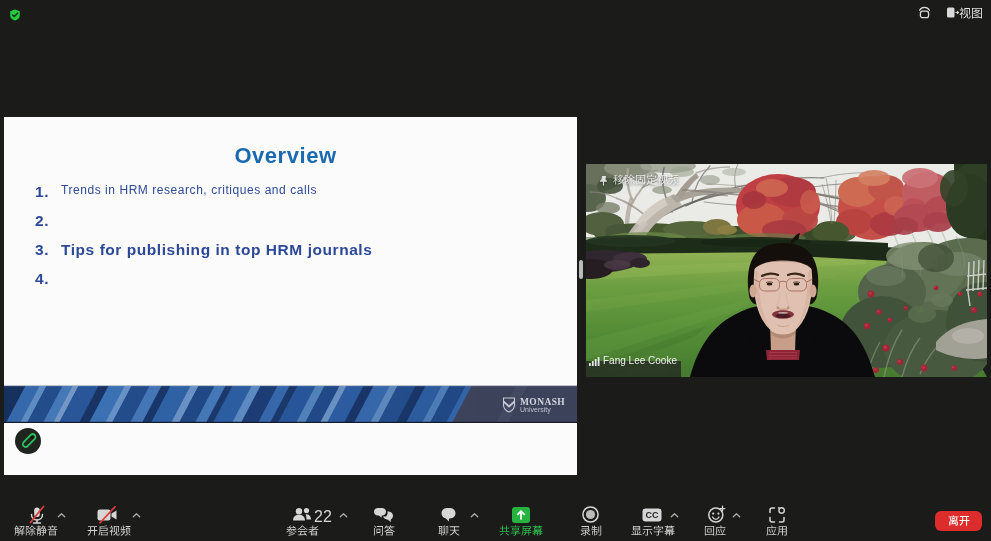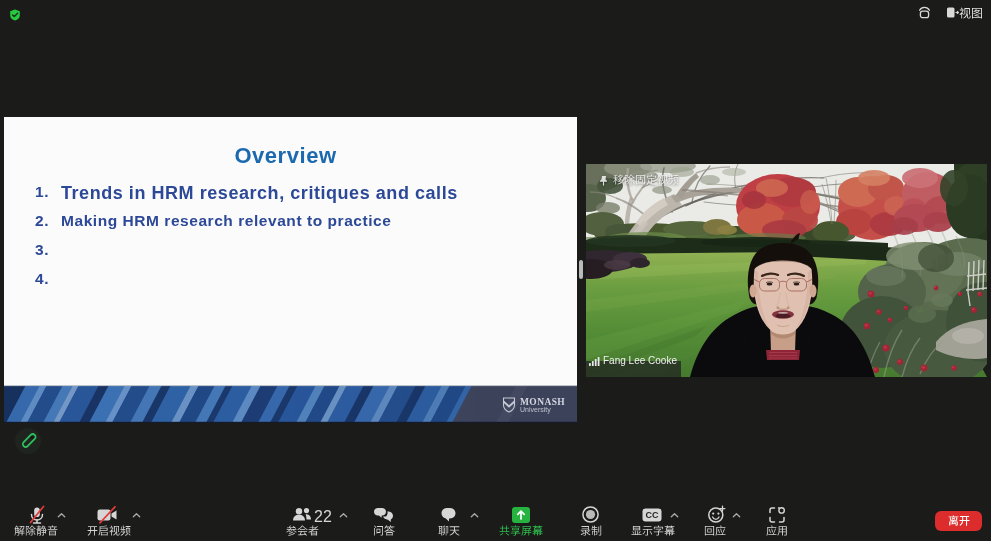--- a/index.html
+++ b/index.html
@@ -16,27 +16,27 @@
 </svg>
     <svg class="abs" style="left:946px;top:6px" width="13" height="13" viewBox="0 0 13 13">
 <rect x="1" y="1.5" width="7.5" height="10" rx="1.5" fill="#d9d9d9"></rect>
 <path d="M9.5 6.5 L12.3 6.5 M11 5.2 L12.4 6.5 L11 7.8" stroke="#d9d9d9" stroke-width="1.2" fill="none"></path>
 </svg>
     <div class="abs" style="left:959px;top:6px">
       <svg width="24" height="16" viewBox="0 0 24 16" style="display:block">
         <path d="M5.4 2.1V8.5H6.3V2.9H10V8.5H10.9V2.1ZM1.8 1.9C2.3 2.4 2.7 3.1 3 3.5L3.7 3C3.5 2.6 3 2 2.5 1.5ZM7.6 3.8V6.1C7.6 8 7.3 10.3 4.2 11.9C4.4 12 4.7 12.4 4.8 12.6C6.6 11.6 7.6 10.3 8.1 9V11.3C8.1 12.1 8.4 12.4 9.2 12.4H10.3C11.3 12.4 11.5 11.9 11.6 10C11.4 9.9 11.1 9.8 10.8 9.6C10.8 11.4 10.7 11.7 10.3 11.7H9.3C9 11.7 8.9 11.6 8.9 11.2V8.3H8.3C8.5 7.5 8.5 6.8 8.5 6.2V3.8ZM0.8 3.6V4.4H3.7C3 5.9 1.7 7.4 0.5 8.3C0.6 8.4 0.8 8.9 0.9 9.1C1.4 8.8 1.8 8.4 2.3 7.9V12.5H3.1V7.4C3.6 7.9 4.1 8.6 4.3 9L4.9 8.2C4.7 8 3.8 7 3.4 6.5C3.9 5.7 4.4 4.8 4.8 3.9L4.3 3.5L4.1 3.6Z M16.5 8.2C17.5 8.4 18.7 8.9 19.4 9.2L19.7 8.6C19.1 8.3 17.8 7.9 16.9 7.7ZM15.3 9.8C17 10 19 10.4 20.2 10.8L20.6 10.2C19.4 9.8 17.3 9.3 15.7 9.1ZM13 2V12.5H13.9V12H22.1V12.5H23V2ZM13.9 11.2V2.8H22.1V11.2ZM17 3.1C16.4 4.1 15.3 5 14.3 5.6C14.5 5.7 14.8 6 14.9 6.2C15.3 5.9 15.7 5.6 16 5.3C16.4 5.7 16.8 6 17.3 6.4C16.3 6.9 15.2 7.2 14.1 7.4C14.2 7.6 14.4 7.9 14.5 8.2C15.7 7.9 17 7.4 18.1 6.8C19.1 7.4 20.2 7.8 21.4 8C21.5 7.8 21.7 7.5 21.9 7.3C20.8 7.2 19.8 6.8 18.8 6.4C19.7 5.8 20.5 5.1 21 4.3L20.5 4L20.3 4H17.2C17.4 3.8 17.6 3.6 17.7 3.3ZM16.5 4.8 16.6 4.7H19.7C19.3 5.2 18.7 5.6 18.1 6C17.5 5.7 16.9 5.3 16.5 4.8Z" fill="#e4e4e4"></path>
       </svg>
     </div>
-    <div class="abs" style="left:4px;top:117px;width:573px;height:306px;background:#fcfbfc">
+    <div class="abs" style="left:4px;top:117px;width:573px;height:358px;background:#fcfbfc">
       <div class="abs" style="left:0;top:26px;width:100%;text-align:center;transform:translateX(-5px);font-weight:bold;font-size:22px;letter-spacing:0.55px;color:#1b69af">Overview</div>
       <div class="abs" style="left:31px;top:66px;font-weight:bold;font-size:15.5px;letter-spacing:0.55px;color:#2c4997">1.</div>
-      <div class="abs" style="left:57px;top:66px;font-weight:bold;font-size:18px;letter-spacing:0.55px;color:#2c4997;white-space:nowrap">Trends in HRM research, critiques and calls</div>
+      <div class="abs" style="left:57px;top:66px;font-weight:normal;font-size:12px;letter-spacing:0.55px;color:#2c4997;white-space:nowrap">Trends in HRM research, critiques and calls</div>
       <div class="abs" style="left:31px;top:95.4px;font-weight:bold;font-size:15.5px;letter-spacing:0.55px;color:#2c4997">2.</div>
-      <div class="abs" style="left:57px;top:95.4px;font-weight:bold;font-size:15.5px;letter-spacing:0.55px;color:#2c4997;white-space:nowrap">Making HRM research relevant to practice</div>
       <div class="abs" style="left:31px;top:124.4px;font-weight:bold;font-size:15.5px;letter-spacing:0.55px;color:#2c4997">3.</div>
+      <div class="abs" style="left:57px;top:124.4px;font-weight:bold;font-size:15.5px;letter-spacing:0.55px;color:#2c4997;white-space:nowrap">Tips for publishing in top HRM journals</div>
       <div class="abs" style="left:31px;top:153.2px;font-weight:bold;font-size:15.5px;letter-spacing:0.55px;color:#2c4997">4.</div>
       <svg class="abs" style="left:0;top:268px" width="573" height="38" viewBox="0 0 573 38">
         <defs>
           <linearGradient id="bg1" x1="0" y1="0" x2="1" y2="0">
             <stop offset="0" stop-color="#2a549a"></stop>
             <stop offset="0.5" stop-color="#2d5ca6"></stop>
             <stop offset="1" stop-color="#1c3c74"></stop>
           </linearGradient>
         </defs>
         <rect width="573" height="38" fill="url(#bg1)"></rect>

